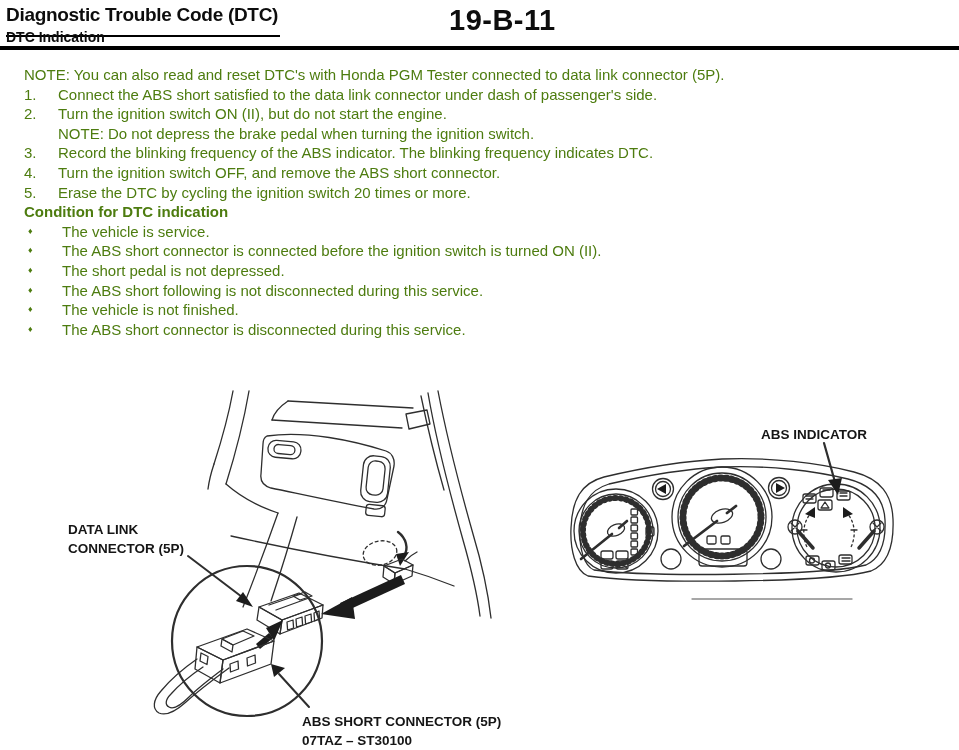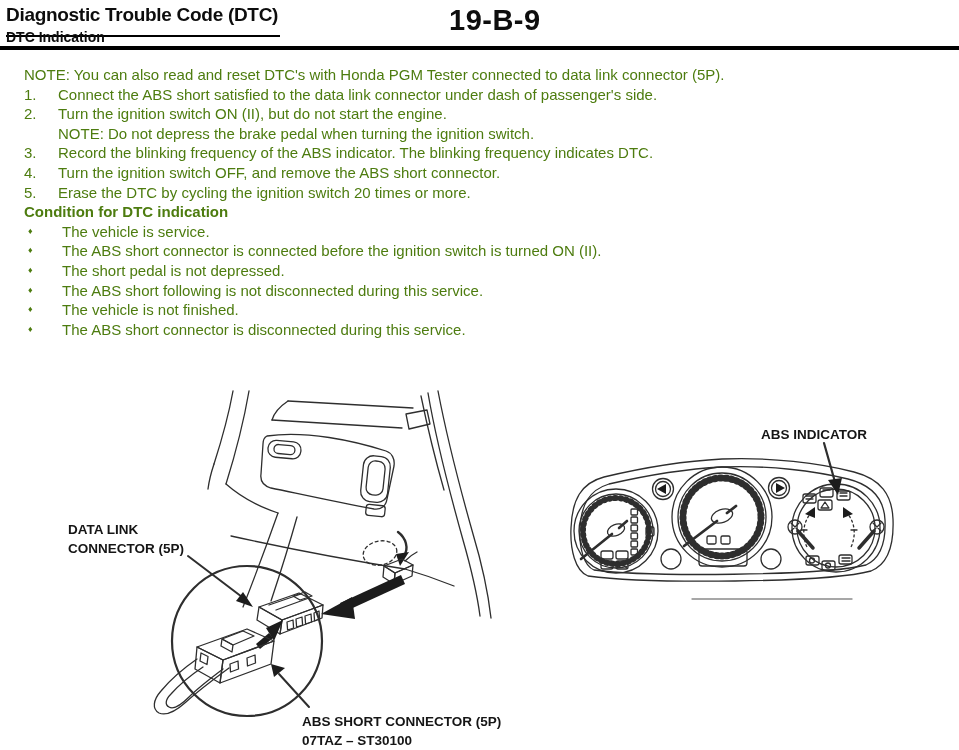--- a/index.html
+++ b/index.html
@@ -57,21 +57,21 @@
   .solid { fill:#1c1c1c; stroke:none; }
 </style>
 </head>
 <body>
 
 <div class="page">
 
   <div class="header">
     <div class="title">Diagnostic Trouble Code (DTC)</div>
     <div class="subtitle">DTC Indication</div>
-    <div class="page-num">19-B-9</div>
+    <div class="page-num">19-B-11</div>
   </div>
 
   <div class="body-text">
     <div class="note">NOTE: You can also read and reset DTC's with Honda PGM Tester connected to data link connector (5P).</div>
 
     <div class="row">
       <span class="num">1.</span>
       <span class="txt">Connect the ABS short satisfied to the data link connector under dash of passenger's side.</span>
     </div>
     <div class="row">

